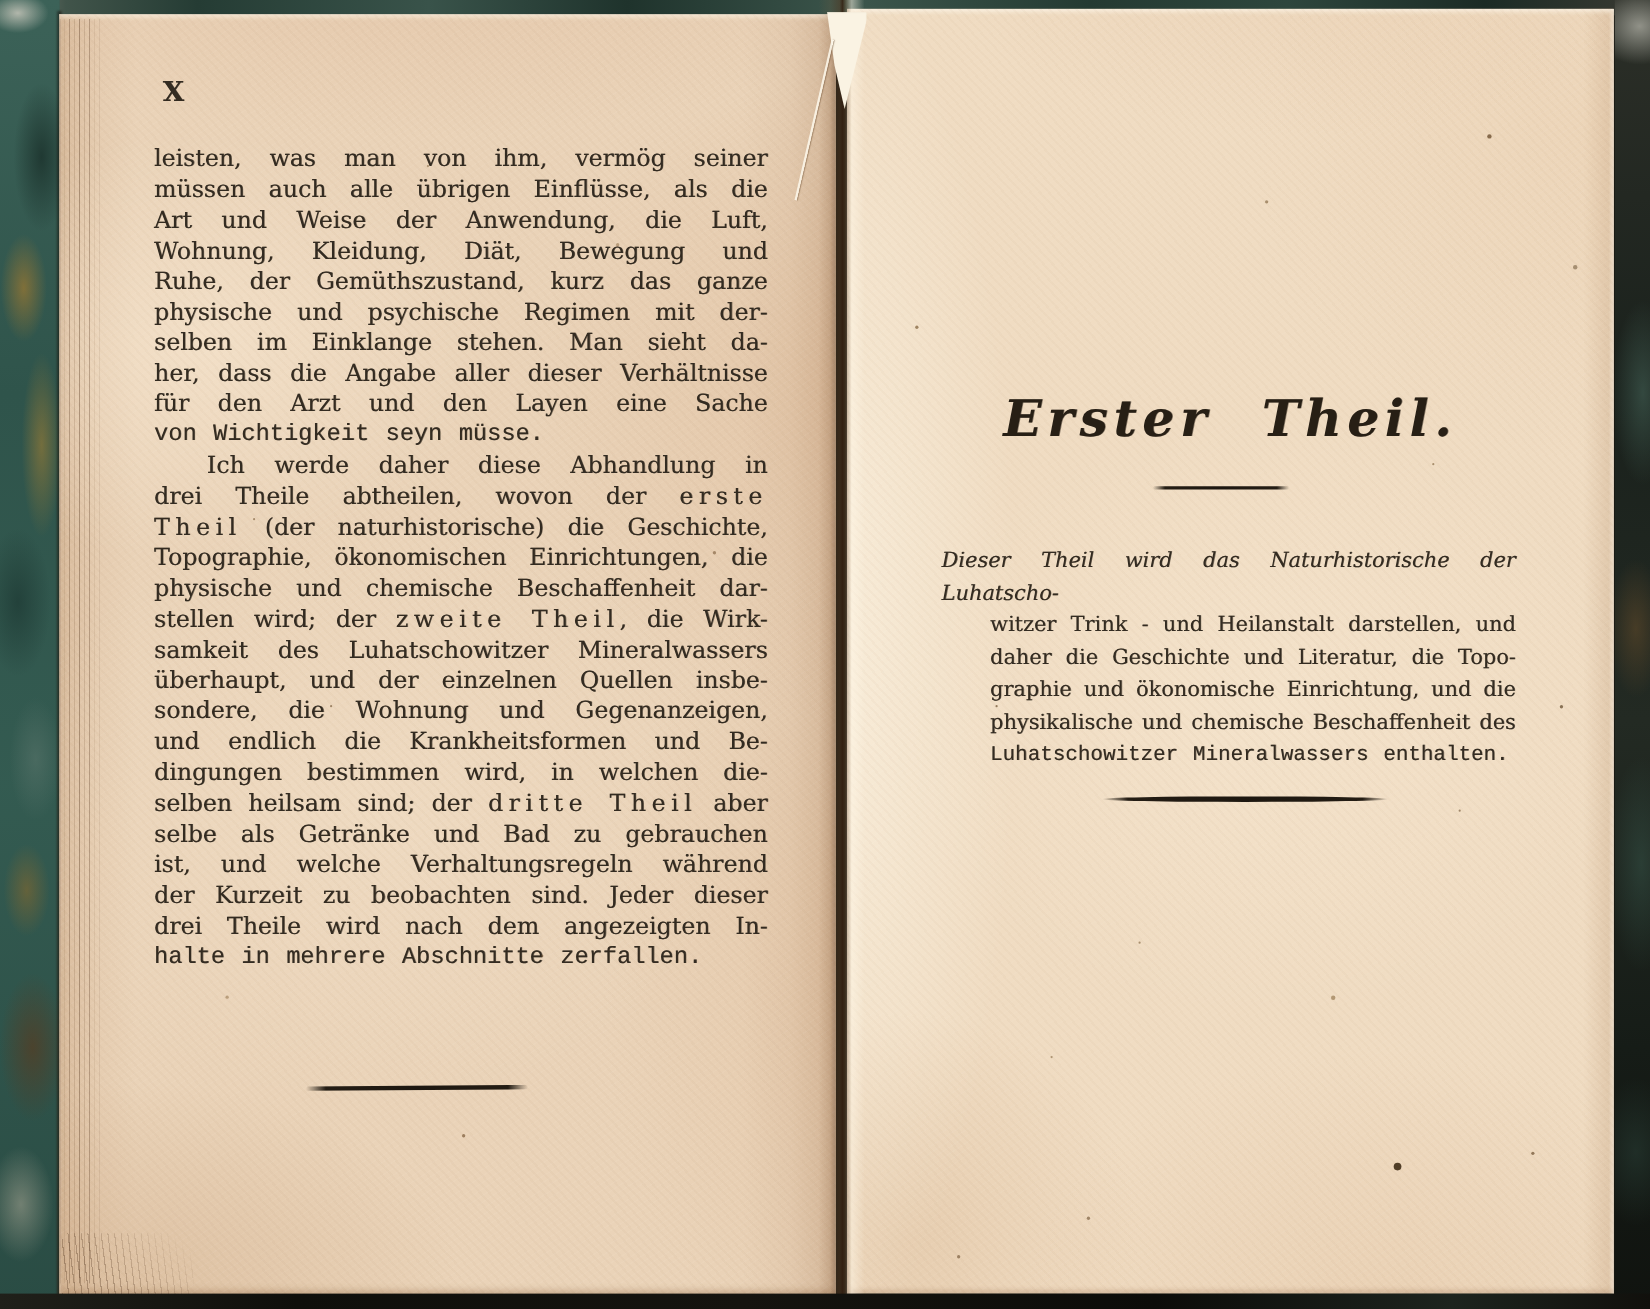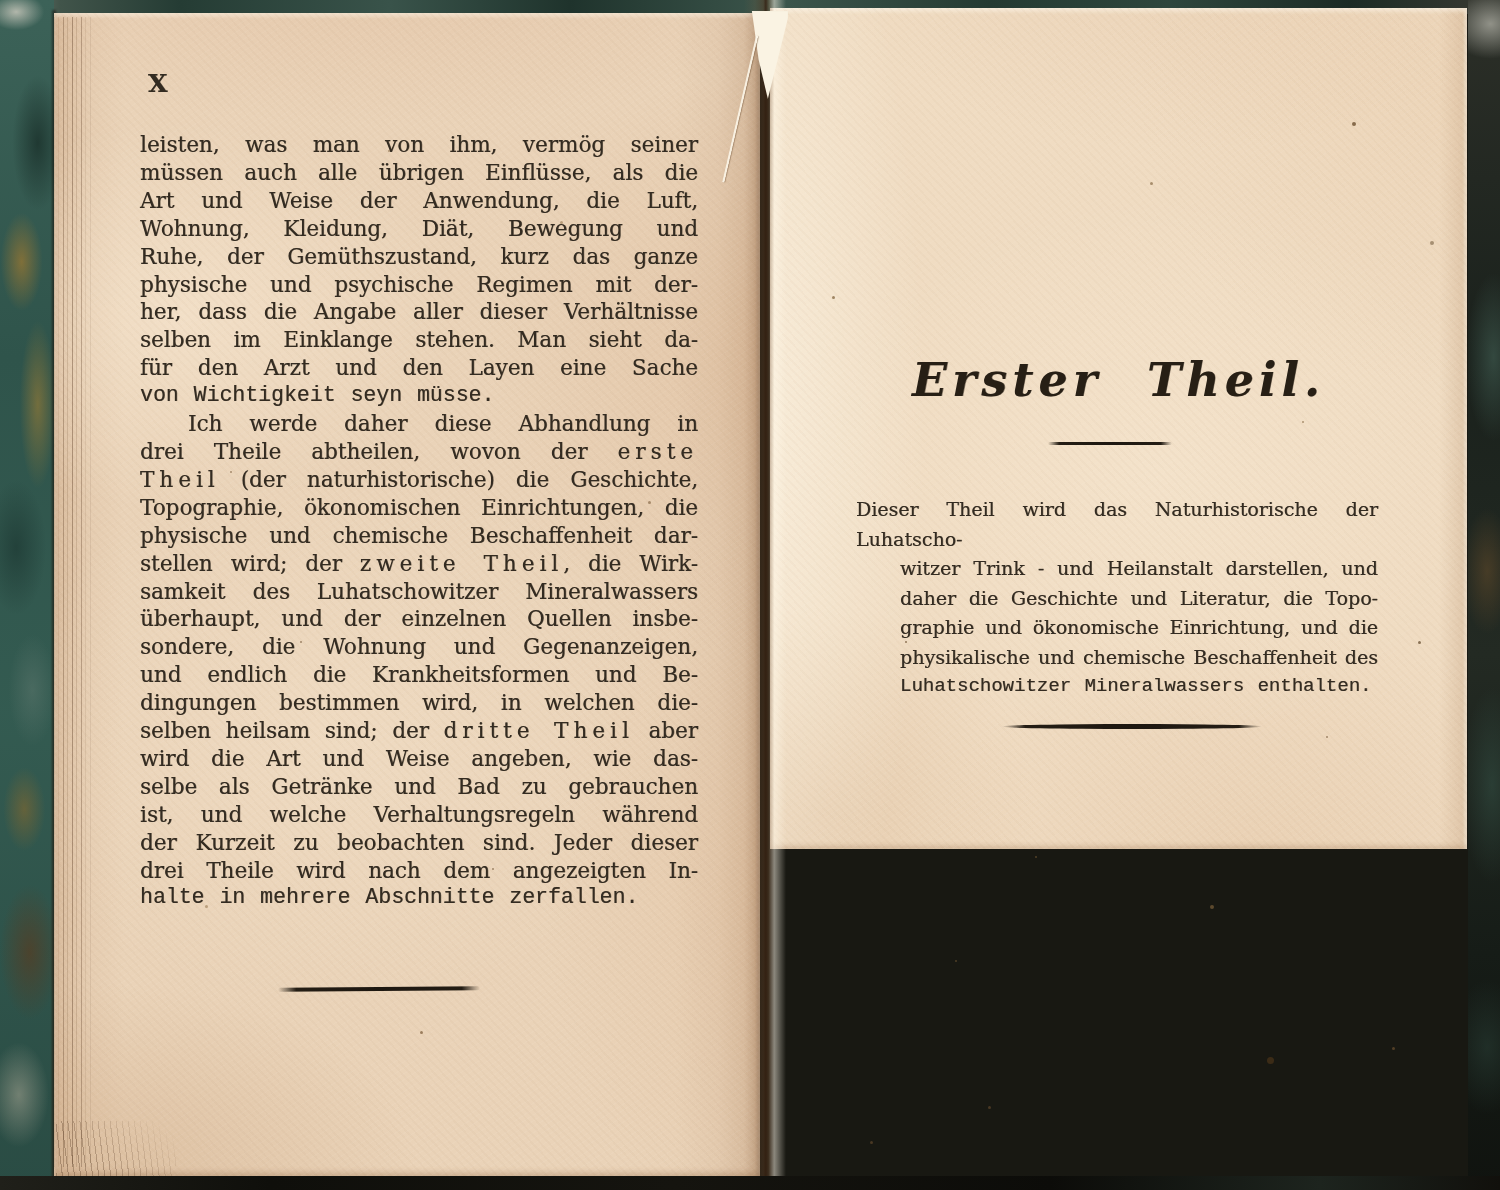--- a/index.html
+++ b/index.html
@@ -42,21 +42,21 @@
       radial-gradient(700px 260px at 45% -6%, rgba(208,156,120,.22), transparent 70%),
       radial-gradient(420px 420px at 102% 30%, rgba(205,158,118,.25), transparent 70%),
       radial-gradient(330px 520px at 103% 75%, rgba(212,168,128,.22), transparent 72%),
       radial-gradient(420px 300px at 18% 26%, rgba(255,242,222,.4), transparent 65%),
       radial-gradient(520px 420px at 40% 62%, rgba(250,236,214,.30), transparent 65%),
       radial-gradient(420px 260px at 10% 99%, rgba(190,148,108,.28), transparent 70%),
       linear-gradient(90deg, rgba(178,132,92,.30) 0, rgba(178,132,92,.08) 5%, transparent 10%),
       linear-gradient(270deg, rgba(150,105,70,.28) 0, rgba(150,105,70,.07) 6%, transparent 12%),
       #ead3b8;
     box-shadow:inset 0 3px 4px rgba(255,250,236,.55), inset 0 -4px 6px rgba(140,100,64,.35);}
-  .page-right{left:770px;top:8px;width:697px;height:841px;
+  .page-right{left:770px;top:8px;width:697px;height:1168px;
     background:
       radial-gradient(260px 980px at -2% 50%, rgba(255,249,234,.6), transparent 65%),
       radial-gradient(520px 300px at 60% -8%, rgba(212,166,128,.16), transparent 70%),
       radial-gradient(430px 420px at 96% 10%, rgba(224,188,150,.20), transparent 70%),
       radial-gradient(520px 420px at 55% 55%, rgba(252,240,220,.32), transparent 65%),
       radial-gradient(460px 340px at 70% 102%, rgba(208,164,124,.20), transparent 72%),
       radial-gradient(300px 300px at 8% 96%, rgba(198,154,112,.22), transparent 70%),
       linear-gradient(270deg, rgba(160,116,78,.22) 0, transparent 4%),
       #f0dcc2;
     box-shadow:inset 0 3px 4px rgba(255,250,238,.6), inset 0 -3px 5px rgba(150,110,72,.3),
@@ -91,21 +91,21 @@
   .ink{color:#332b21;}
   .pagenum{position:absolute;left:94px;top:56px;font-size:25px;font-weight:bold;
     letter-spacing:1px;text-shadow:.5px 0 rgba(45,36,26,.6);}
   .textblock{position:absolute;text-shadow:.5px 0 rgba(45,36,26,.55);}
   .tb-left{left:86px;top:118px;width:558px;font-size:21.5px;line-height:27.9px;word-spacing:2px;}
   .tb-right{left:86px;top:487px;width:522px;font-size:19px;line-height:29.5px;word-spacing:2px;}
   .line{text-align:justify;text-align-last:justify;white-space:normal;}
   .line.pend{text-align-last:left;font-family:Liberation Mono, monospace;}
   .line.indent{text-indent:48px;}
   .tb-right .line{padding-left:44px;}
-  .tb-right .line.first{padding-left:0;}
+  .tb-right .line.first{padding-left:0;font-style:italic;}
   .sperr{letter-spacing:5px;}
 
   .heading{position:absolute;left:0;top:345px;width:100%;margin:0;text-align:center;
     font-size:46px;font-weight:bold;font-style:italic;letter-spacing:5px;word-spacing:24px;
     color:#271f15;text-shadow:.6px 0 rgba(40,30,20,.5);}
   .rule{position:absolute;background:linear-gradient(90deg, transparent 0, #241d14 9%, #1d1710 50%, #241d14 91%, transparent 100%);
     border-radius:3px;}
   .rule-left{left:224px;top:974px;width:202px;height:4px;transform:rotate(-.4deg);}
   .rule-heading{left:278px;top:434px;width:124px;height:3px;}
   .rule-right{left:232px;top:716px;width:260px;height:5px;border-radius:50%;}
@@ -126,37 +126,36 @@
     <div class="leaf-edges"></div>
     <div class="leaf-bottom"></div>
     <div class="pagenum">X</div>
     <div class="textblock tb-left" id="left-lines">
         <div class="line">leisten, was man von ihm, vermög seiner</div>
         <div class="line">müssen auch alle übrigen Einflüsse, als die</div>
         <div class="line">Art und Weise der Anwendung, die Luft,</div>
         <div class="line">Wohnung, Kleidung, Diät, Bewegung und</div>
         <div class="line">Ruhe, der Gemüthszustand, kurz das ganze</div>
         <div class="line">physische und psychische Regimen mit der-</div>
+        <div class="line">selben im Einklange stehen. Man sieht da-</div>
         <div class="line">her, dass die Angabe aller dieser Verhältnisse</div>
-        <div class="line">selben im Einklange stehen. Man sieht da-</div>
         <div class="line">für den Arzt und den Layen eine Sache</div>
         <div class="line pend">von Wichtigkeit seyn müsse.</div>
         <div class="line indent">Ich werde daher diese Abhandlung in</div>
         <div class="line">drei Theile abtheilen, wovon der <span class="sperr">erste</span></div>
         <div class="line"><span class="sperr">Theil</span> (der naturhistorische) die Geschichte,</div>
         <div class="line">Topographie, ökonomischen Einrichtungen, die</div>
         <div class="line">physische und chemische Beschaffenheit dar-</div>
         <div class="line">stellen wird; der <span class="sperr">zweite Theil</span>, die Wirk-</div>
         <div class="line">samkeit des Luhatschowitzer Mineralwassers</div>
         <div class="line">überhaupt, und der einzelnen Quellen insbe-</div>
         <div class="line">sondere, die Wohnung und Gegenanzeigen,</div>
         <div class="line">und endlich die Krankheitsformen und Be-</div>
         <div class="line">dingungen bestimmen wird, in welchen die-</div>
         <div class="line">selben heilsam sind; der <span class="sperr">dritte Theil</span> aber</div>
-        <div class="line">wird die Art und Weise angeben, wie das-</div>
         <div class="line">selbe als Getränke und Bad zu gebrauchen</div>
         <div class="line">ist, und welche Verhaltungsregeln während</div>
         <div class="line">der Kurzeit zu beobachten sind. Jeder dieser</div>
         <div class="line">drei Theile wird nach dem angezeigten In-</div>
         <div class="line pend">halte in mehrere Abschnitte zerfallen.</div>
       </div>
     <div class="rule rule-left"></div>
   </div>
 
   <div class="page page-right ink">

